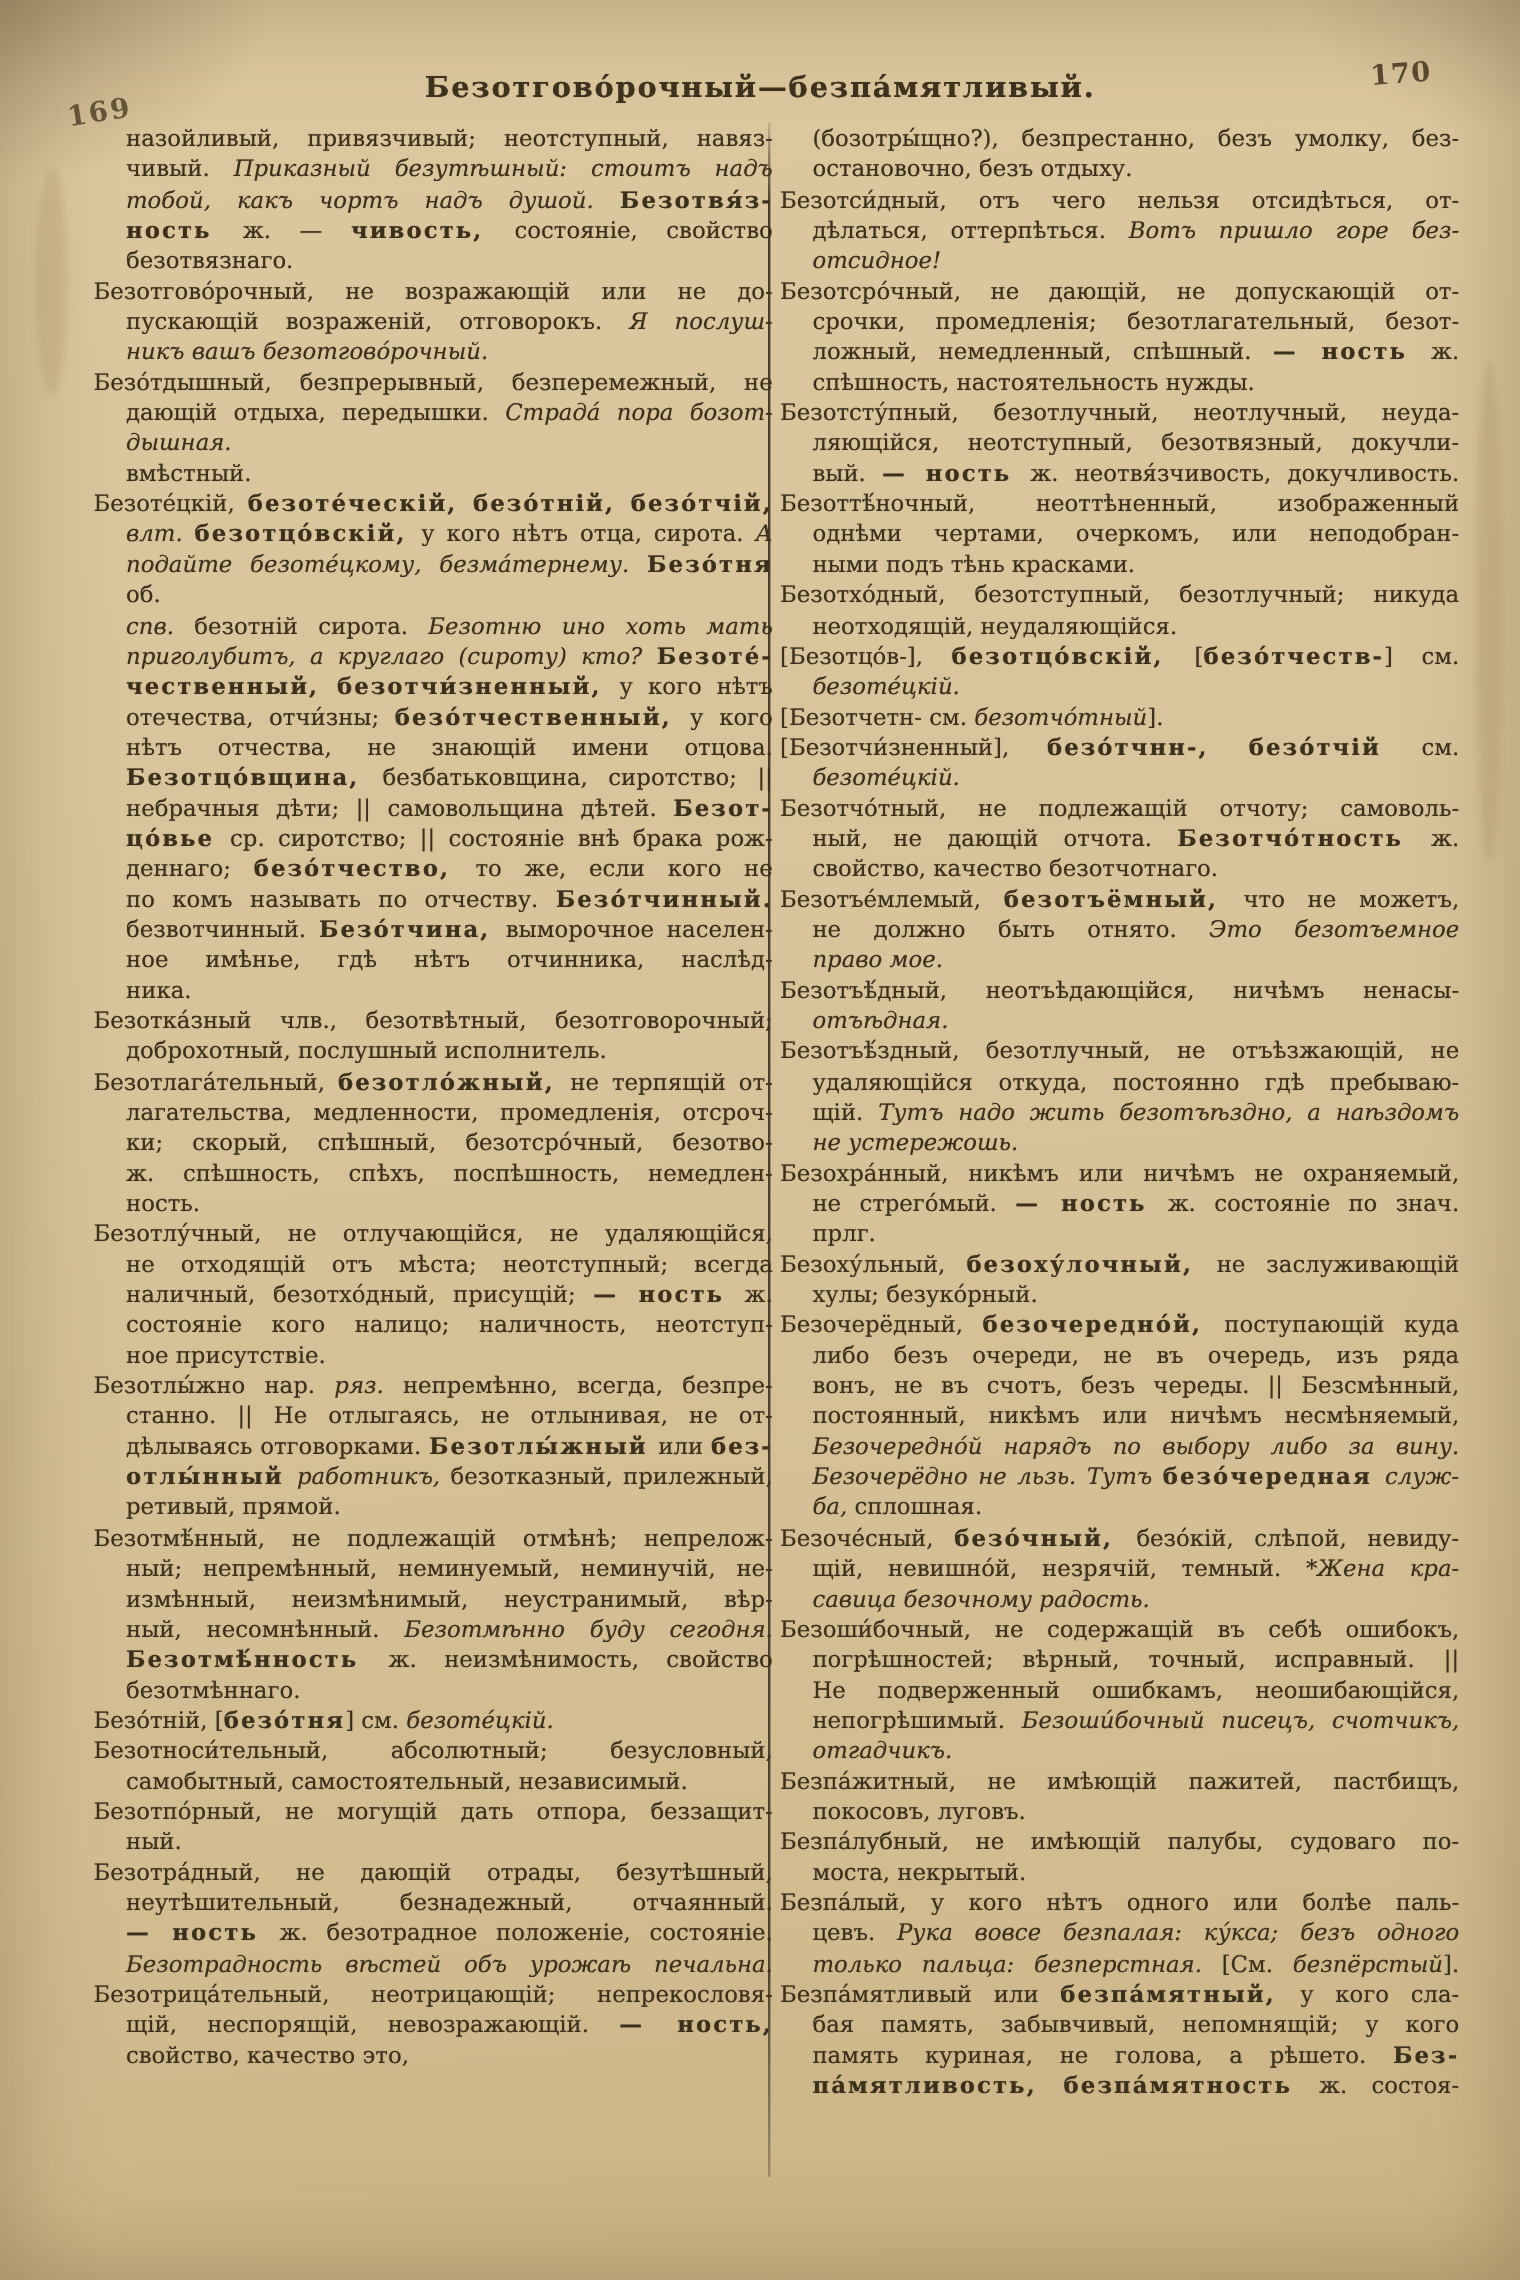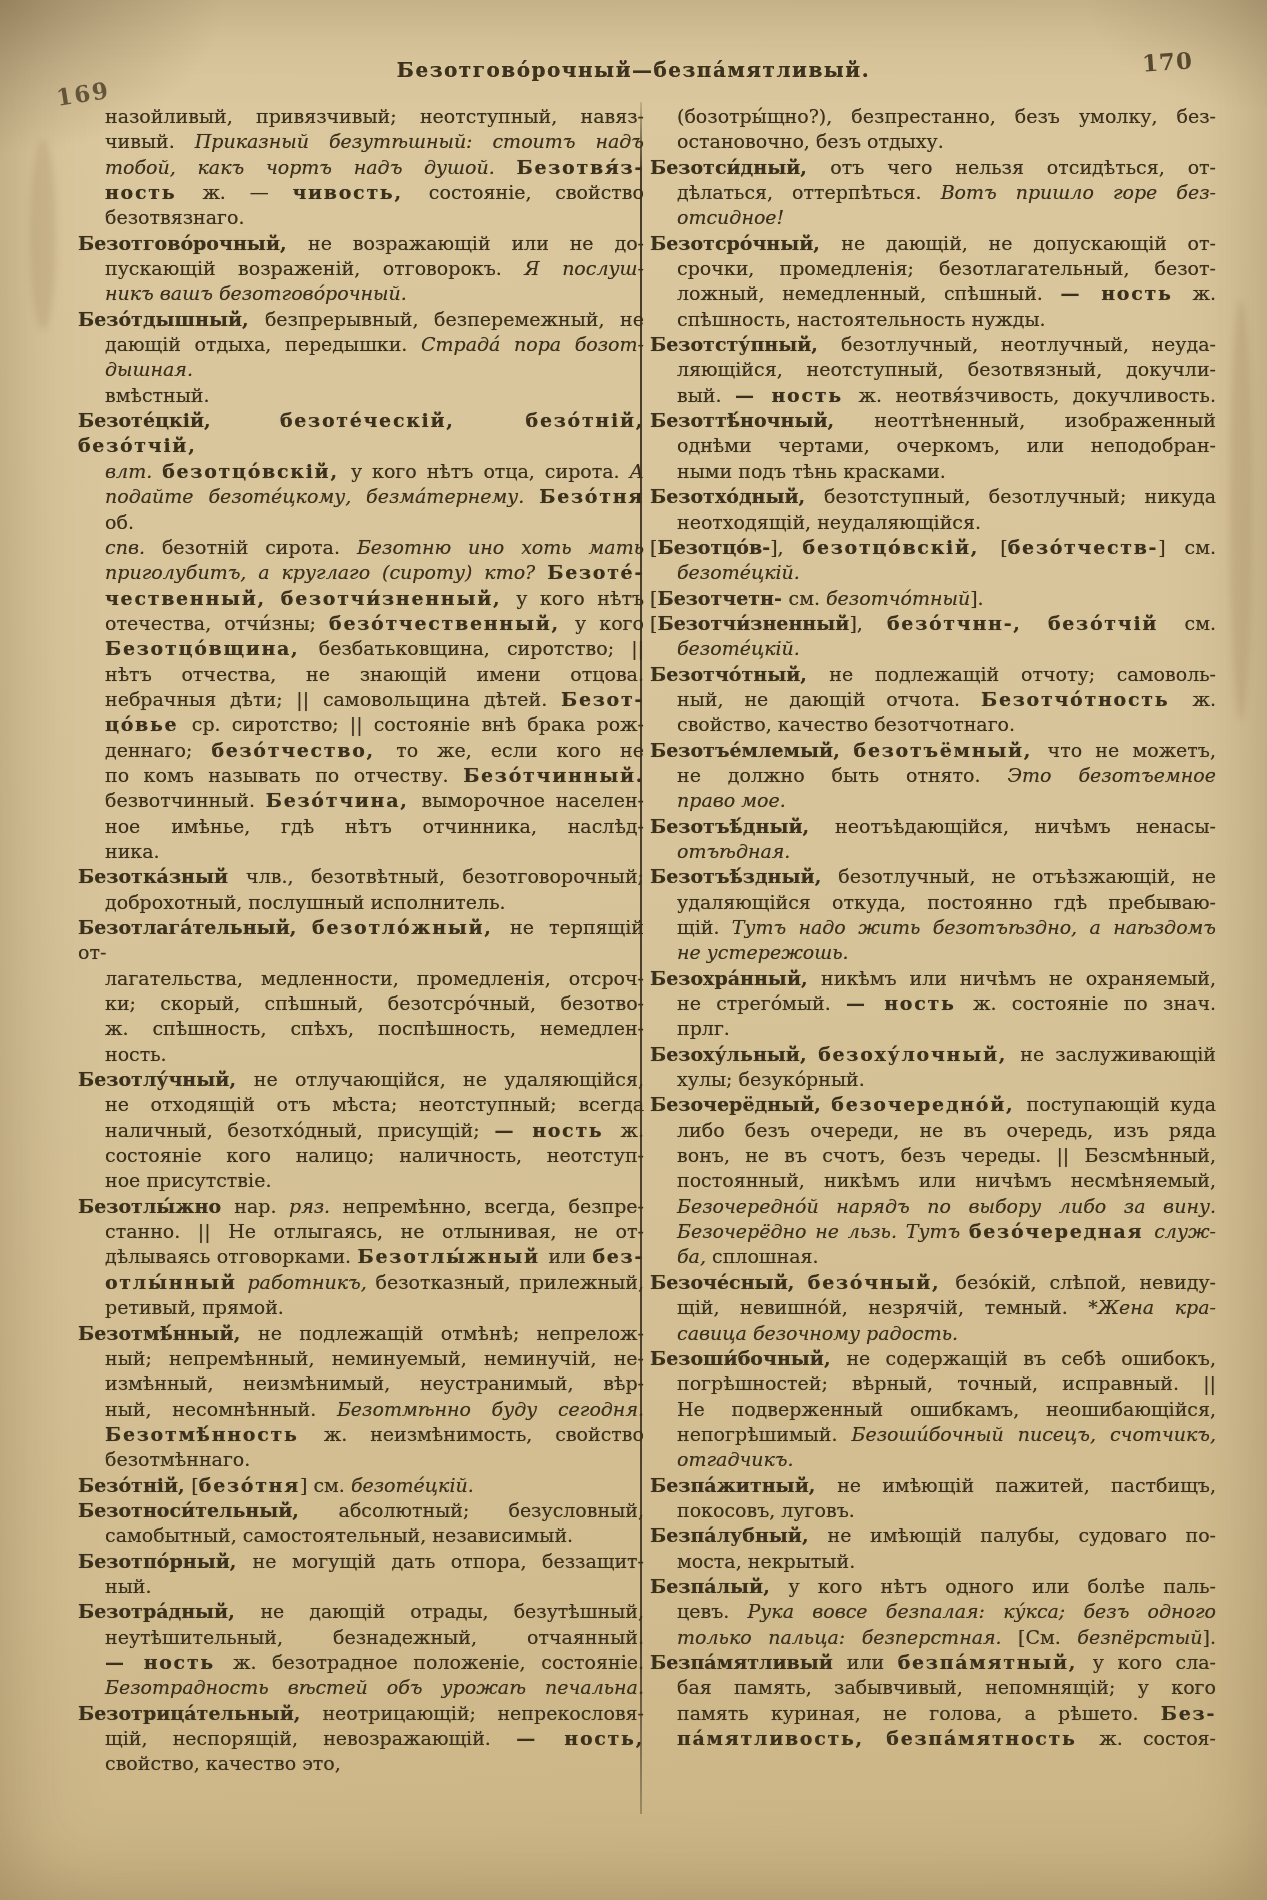--- a/index.html
+++ b/index.html
@@ -13,40 +13,40 @@
     position:relative;width:1267px;height:1900px;overflow:hidden;color:var(--ink);
     background:
       radial-gradient(320px 220px at 0% 0%, rgba(70,52,26,.32), rgba(70,52,26,0) 70%),
       radial-gradient(260px 160px at 100% 0%, rgba(70,52,26,.18), rgba(70,52,26,0) 70%),
       radial-gradient(150% 120% at 50% 42%, rgba(0,0,0,0) 55%, rgba(92,70,36,.28) 100%),
       linear-gradient(176deg, #dcc89e 0%, var(--paper) 45%, #d2bd91 80%, #cab383 100%);
     box-shadow:inset 0 0 90px rgba(90,68,34,.35);
   }
   .running-head{
     position:absolute;top:58px;left:0;width:1267px;text-align:center;
-    font-size:20px;font-weight:700;letter-spacing:1.5px;color:#3c321d;
+    font-size:24px;font-weight:700;letter-spacing:1.5px;color:#3c321d;
     text-shadow:0 0 .6px rgba(60,50,28,.7);
   }
   .pagenum{position:absolute;font-size:23px;font-weight:700;color:#4a3d24;}
   .pagenum.left{top:80px;left:56px;transform:rotate(-9deg);opacity:.8;letter-spacing:2px;}
   .pagenum.right{top:48px;left:1142px;transform:rotate(-4deg);opacity:.9;letter-spacing:1px;}
   .divider{position:absolute;left:640px;top:102px;width:2px;height:1712px;
     background:linear-gradient(rgba(46,36,21,.15), rgba(46,36,21,.85) 4%, rgba(46,36,21,.8) 90%, rgba(46,36,21,.3));}
   .col{position:absolute;top:104px;margin-left:14px;}
   .col.left{left:64px;width:566px;}
   .col.right{left:636px;width:566px;}
   .line{
     font-size:19px;line-height:25.35px;
     text-align:justify;text-align-last:justify;
     text-shadow:0 0 .7px rgba(58,48,28,.55);
     white-space:normal;
   }
   .line.nj{text-align-last:auto;}
   .line.ind{padding-left:27px;}
-  .seg-b{font-weight:700;}
+  .seg-b{font-weight:400;}
   .seg-i{font-style:italic;}
   .seg-s{font-weight:700;letter-spacing:1.7px;}
   .seg-p{}
   .smudge{position:absolute;background:rgba(96,74,40,.12);border-radius:50%;filter:blur(3px);}
 </style>
 </head>
 <body>
 
 <div class="page">
   <div class="pagenum left">169</div>
@@ -68,22 +68,22 @@
       <div class="line ind"><span class="seg-p">дающій отдыха, передышки. </span><span class="seg-i">Страда́ пора бозот-</span></div>
       <div class="line ind nj"><span class="seg-i">дышная.</span></div>
       <div class="line ind nj"><span class="seg-p">вмѣстный.</span></div>
       <div class="line"><span class="seg-b">Безоте́цкій, </span><span class="seg-s">безоте́ческій, безо́тній, безо́тчій,</span></div>
       <div class="line ind"><span class="seg-i">влт. </span><span class="seg-s">безотцо́вскій, </span><span class="seg-p">у кого нѣтъ отца, сирота. </span><span class="seg-i">А</span></div>
       <div class="line ind"><span class="seg-i">подайте безоте́цкому, безма́тернему. </span><span class="seg-s">Безо́тня </span><span class="seg-p">об.</span></div>
       <div class="line ind"><span class="seg-i">спв. </span><span class="seg-p">безотній сирота. </span><span class="seg-i">Безотню ино хоть мать</span></div>
       <div class="line ind"><span class="seg-i">приголубитъ, а круглаго (сироту) кто? </span><span class="seg-s">Безоте́-</span></div>
       <div class="line ind"><span class="seg-s">чественный, безотчи́зненный, </span><span class="seg-p">у кого нѣтъ</span></div>
       <div class="line ind"><span class="seg-p">отечества, отчи́зны; </span><span class="seg-s">безо́тчественный, </span><span class="seg-p">у кого</span></div>
+      <div class="line ind"><span class="seg-p">нѣтъ отчества, не знающій имени отцова.</span></div>
       <div class="line ind"><span class="seg-s">Безотцо́вщина, </span><span class="seg-p">безбатьковщина, сиротство; ||</span></div>
-      <div class="line ind"><span class="seg-p">нѣтъ отчества, не знающій имени отцова.</span></div>
       <div class="line ind"><span class="seg-p">небрачныя дѣти; || самовольщина дѣтей. </span><span class="seg-s">Безот-</span></div>
       <div class="line ind"><span class="seg-s">цо́вье </span><span class="seg-p">ср. сиротство; || состояніе внѣ брака рож-</span></div>
       <div class="line ind"><span class="seg-p">деннаго; </span><span class="seg-s">безо́тчество, </span><span class="seg-p">то же, если кого не</span></div>
       <div class="line ind"><span class="seg-p">по комъ называть по отчеству. </span><span class="seg-s">Безо́тчинный.</span></div>
       <div class="line ind"><span class="seg-p">безвотчинный. </span><span class="seg-s">Безо́тчина, </span><span class="seg-p">выморочное населен-</span></div>
       <div class="line ind"><span class="seg-p">ное имѣнье, гдѣ нѣтъ отчинника, наслѣд-</span></div>
       <div class="line ind nj"><span class="seg-p">ника.</span></div>
       <div class="line"><span class="seg-b">Безотка́зный </span><span class="seg-p">члв., безотвѣтный, безотговорочный;</span></div>
       <div class="line ind nj"><span class="seg-p">доброхотный, послушный исполнитель.</span></div>
       <div class="line"><span class="seg-b">Безотлага́тельный, </span><span class="seg-s">безотло́жный, </span><span class="seg-p">не терпящій от-</span></div>

